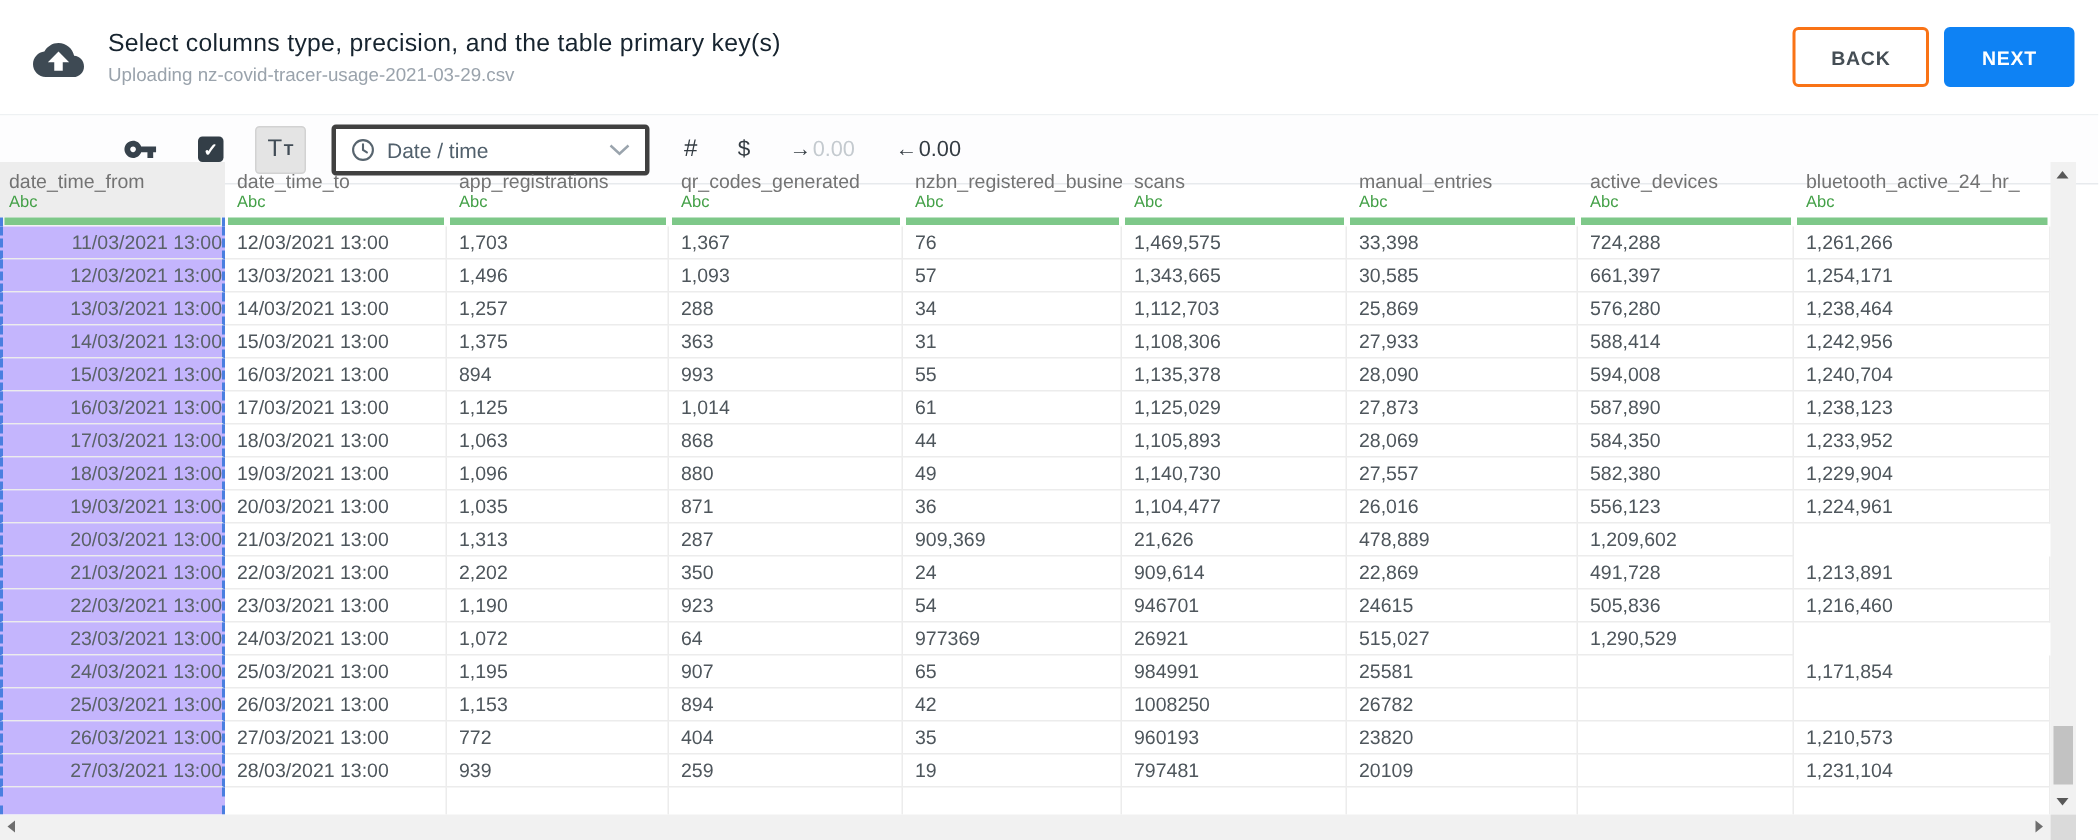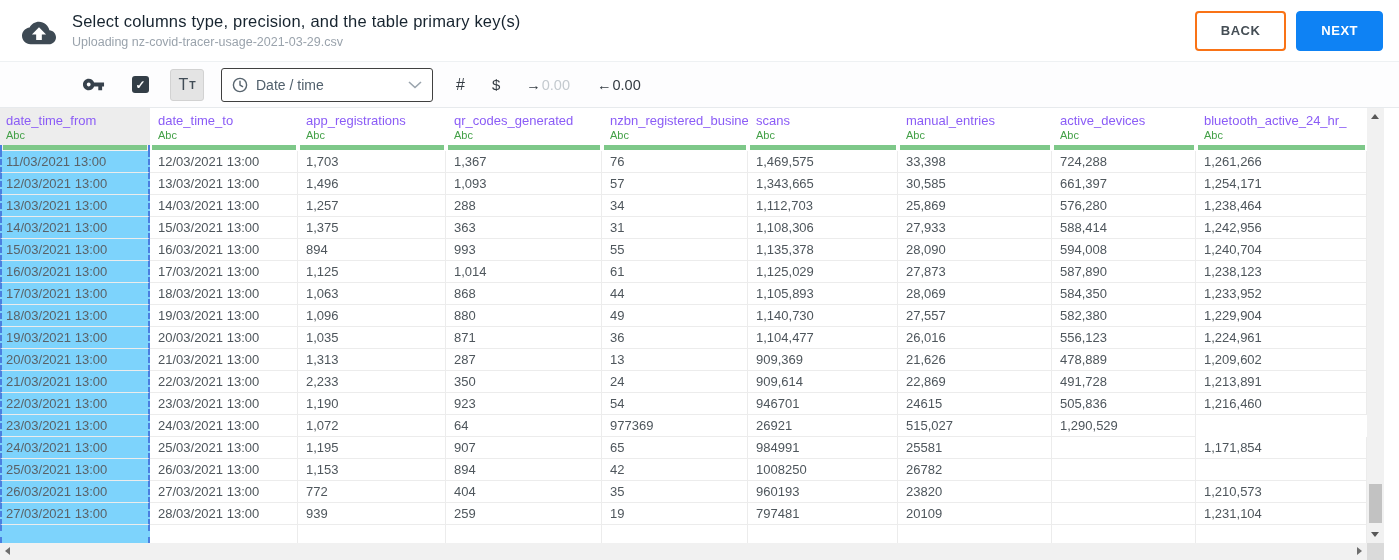--- a/index.html
+++ b/index.html
@@ -7,62 +7,62 @@
     --type-green:#43a047;
     --header-bar-green:#7ec889;
     --selection-dash-blue:#4a7fe0;
     --dark-icon:#3a454e;
   }
   *{box-sizing:border-box;margin:0;padding:0;}
   body{font-family:"Liberation Sans",sans-serif;background:#fff;}
   .screen{position:relative;width:1399px;height:560px;background:#fff;overflow:hidden;}
 
   
-  .topbar{display:flex;align-items:center;height:62px;padding:0 16px 0 18px;border-bottom:1px solid #eef1f3;}
+  .topbar{display:flex;align-items:center;height:77px;padding:0 16px 0 18px;border-bottom:1px solid #eef1f3;}
   .cloud{width:34px;height:30px;margin:4px 16px 0 4px;flex:0 0 auto;}
   .titleblock{display:flex;flex-direction:column;justify-content:center;}
   .title{font-size:16.5px;font-weight:500;color:#17242f;letter-spacing:.2px;}
   .subtitle{font-size:12.5px;color:#9aa3ac;margin-top:4px;}
   .topspacer{flex:1;}
   .btn{height:40px;padding:0 24px;border-radius:4px;font-size:13px;font-weight:bold;letter-spacing:.5px;cursor:pointer;font-family:inherit;}
   .btn-back{background:#fff;border:2px solid #f97316;color:#454e55;margin-right:10px;}
   .btn-next{background:var(--accent-blue);border:1px solid var(--accent-blue);color:#ffffff;text-align:center;}
 
   
   .toolbar{display:flex;align-items:center;height:46px;padding-left:82px;background:#fdfdfe;border-bottom:1px solid #e7eaed;}
   .keyicon{width:23px;height:23px;flex:0 0 auto;cursor:pointer;}
   .checkbox{width:17px;height:17px;margin-left:27px;background:#333e47;border-radius:3px;display:flex;align-items:center;justify-content:center;cursor:pointer;}
   .checkbox span{color:#fff;font-size:12px;font-weight:bold;line-height:1;}
   .ttbtn{margin-left:21px;width:34px;height:32px;background:#e4e4e4;border:1px solid #d2d2d2;border-radius:3px;display:flex;align-items:center;justify-content:center;cursor:pointer;color:#414c56;}
   .ttbtn .big{font-size:16px;font-weight:500;}
   .ttbtn .small{font-size:10.5px;font-weight:600;margin-left:1px;}
-  .dropdown{margin-left:17px;width:212px;height:34px;border:1px solid #404040;border-radius:3px;background:#fff;display:flex;align-items:center;padding:0 10px;cursor:pointer;}
+  .dropdown{margin-left:17px;width:212px;height:34px;border:3px solid #404040;border-radius:3px;background:#fff;display:flex;align-items:center;padding:0 10px;cursor:pointer;}
   .dropdown .label{font-size:14px;color:#51606c;margin-left:8px;flex:1;}
   .tool-sym{color:#333b42;cursor:pointer;}
   .sym-hash{margin-left:23px;font-size:16px;font-weight:500;}
   .sym-dollar{margin-left:27px;font-size:15px;font-weight:500;}
   .decbtn{display:flex;align-items:center;cursor:pointer;font-size:14.5px;}
   .dec-right{margin-left:26px;}
   .dec-left{margin-left:27px;}
   .decbtn .arrow{color:#333b42;margin-right:1px;}
   .decbtn .digits{color:#333b42;}
   .decbtn.dimmed .digits{color:#c4cacf;}
 
   
   .tablearea{position:absolute;top:108px;left:0;width:1367px;}
   .grid9{display:grid;grid-template-columns:150px 148px 148px 156px 146px 150px 154px 144px 171px;}
   .hcell{height:37px;padding:5px 4px 0 8px;white-space:nowrap;overflow:hidden;cursor:pointer;}
-  .hcell .cname{font-size:13px;color:#8b5cf6;}
+  .hcell .cname{font-size:13px;color:#737373;}
   .hcell .ctype{font-size:11px;color:var(--type-green);margin-top:1px;}
   .hcell.hsel{background:#ededed;padding-left:6px;}
   .gcell{height:6px;padding:0 2px;}
   .gcell .gbar{height:5px;background:var(--header-bar-green);}
   .gcell.selcol{background:#f1f1f1;border-left:2px dashed var(--selection-dash-blue);border-right:2px dashed var(--selection-dash-blue);padding:0 1px;}
   .cell{height:22px;line-height:21px;padding-left:8px;font-size:13px;color:#4e565c;border-bottom:1px solid #ececec;border-right:1px solid #ececec;white-space:nowrap;overflow:hidden;cursor:default;}
-  .cell.selcol{background:#7dd3fc;border-left:2px dashed var(--selection-dash-blue);border-right:2px dashed var(--selection-dash-blue);padding-left:4px;color:#5a6268;}
+  .cell.selcol{background:#c4b5fd;border-left:2px dashed var(--selection-dash-blue);border-right:2px dashed var(--selection-dash-blue);padding-left:4px;color:#5a6268;text-align:right;}
   .trow.filler .cell{height:18px;border-bottom:none;}
 
   
   .vscroll{position:absolute;top:108px;right:15px;width:17px;height:435px;background:#f1f1f1;cursor:pointer;}
   .vthumb{position:absolute;top:376px;left:2px;width:13px;height:39px;background:#c2c2c2;cursor:pointer;}
   .sarrow{position:absolute;width:0;height:0;}
   .arr-up{left:4px;top:6px;border-left:4.5px solid transparent;border-right:4.5px solid transparent;border-bottom:5px solid #585858;}
   .arr-down{left:4px;bottom:6px;border-left:4.5px solid transparent;border-right:4.5px solid transparent;border-top:5px solid #585858;}
   .hscroll{position:absolute;bottom:0;left:0;width:1367px;height:17px;background:#f1f1f1;cursor:pointer;}
   .arr-left{left:5px;top:4px;border-top:4.5px solid transparent;border-bottom:4.5px solid transparent;border-right:5px solid #6e6e6e;}
@@ -286,30 +286,29 @@
           <div class="cell">1,104,477</div>
           <div class="cell">26,016</div>
           <div class="cell">556,123</div>
           <div class="cell">1,224,961</div>
         </div>
         <div class="grid9 trow">
           <div class="cell selcol">20/03/2021 13:00</div>
           <div class="cell">21/03/2021 13:00</div>
           <div class="cell">1,313</div>
           <div class="cell">287</div>
-          <div class="cell">13</div>
           <div class="cell">909,369</div>
           <div class="cell">21,626</div>
           <div class="cell">478,889</div>
           <div class="cell">1,209,602</div>
         </div>
         <div class="grid9 trow">
           <div class="cell selcol">21/03/2021 13:00</div>
           <div class="cell">22/03/2021 13:00</div>
-          <div class="cell">2,233</div>
+          <div class="cell">2,202</div>
           <div class="cell">350</div>
           <div class="cell">24</div>
           <div class="cell">909,614</div>
           <div class="cell">22,869</div>
           <div class="cell">491,728</div>
           <div class="cell">1,213,891</div>
         </div>
         <div class="grid9 trow">
           <div class="cell selcol">22/03/2021 13:00</div>
           <div class="cell">23/03/2021 13:00</div>

